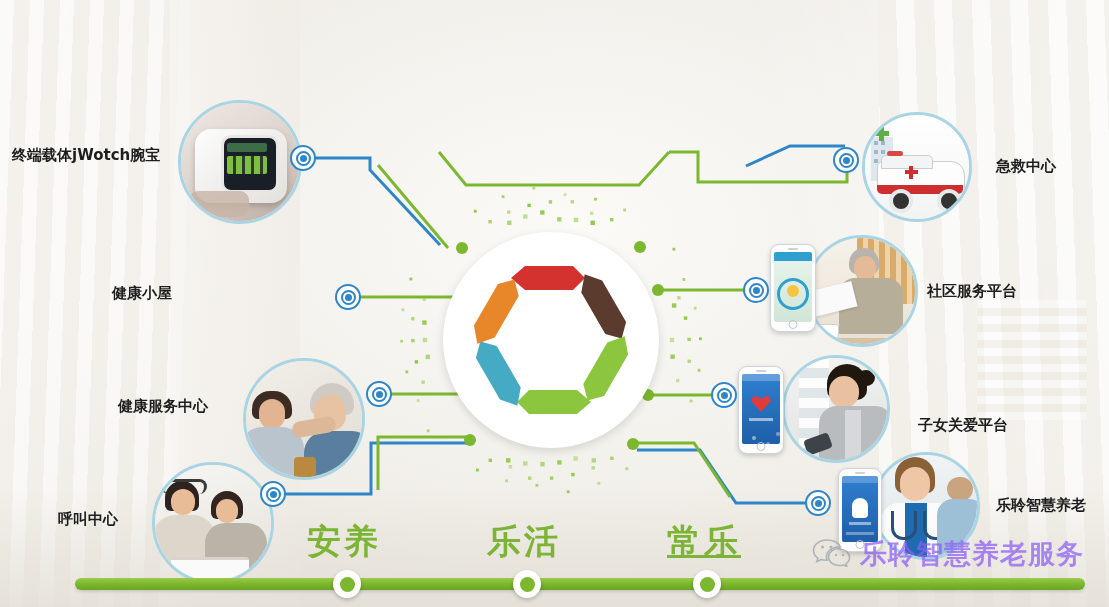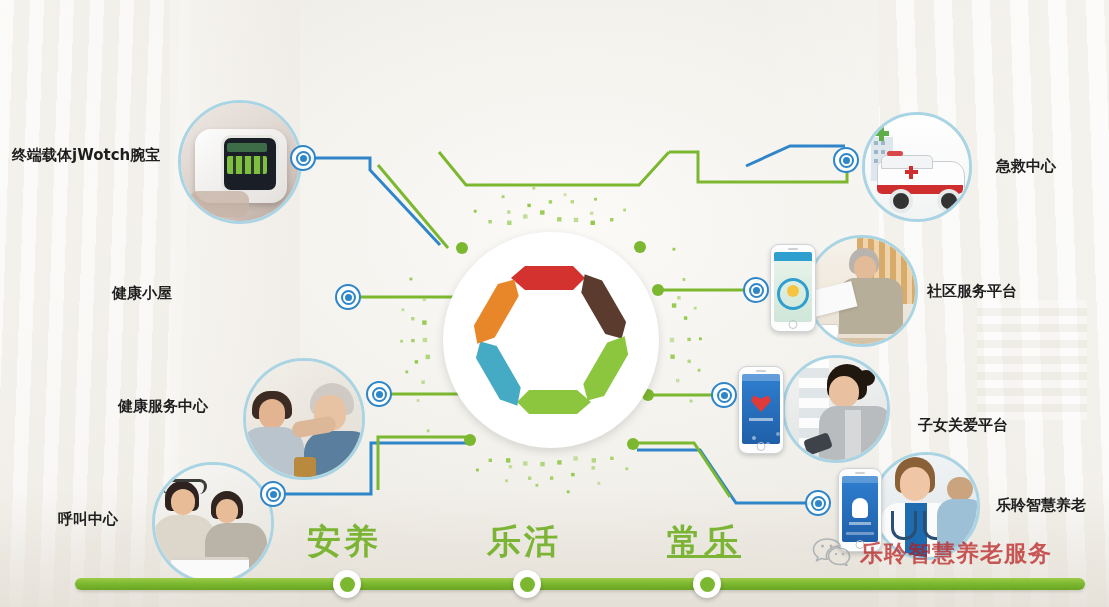--- a/index.html
+++ b/index.html
@@ -78,21 +78,21 @@
   .bbar{position:absolute;left:75px;top:578px;width:1010px;height:12px;border-radius:6px;
     background:linear-gradient(180deg,#9ccb4a 0%,#7cb82f 48%,#6aa524 100%);
     box-shadow:0 2px 3px rgba(0,0,0,.12);}
   .bdot{position:absolute;width:28px;height:28px;border-radius:50%;background:#fff;
     box-shadow:0 2px 4px rgba(0,0,0,.22);display:flex;align-items:center;justify-content:center;}
   .bdot::after{content:"";width:15px;height:15px;border-radius:50%;background:#7cb82f;}
   .bword{position:absolute;font-size:34px;font-weight:700;color:#7cb435;letter-spacing:3px;
     font-family:"DejaVu Sans","Liberation Sans",sans-serif;}
 
   .wm{position:absolute;left:812px;top:536px;display:flex;align-items:center;gap:8px;opacity:.72;}
-  .wm .tx{font-size:23px;color:#b91c1c;font-weight:700;letter-spacing:1px;white-space:nowrap;
+  .wm .tx{font-size:27px;color:#8b5cf6;font-weight:700;letter-spacing:1px;white-space:nowrap;
     font-family:"DejaVu Sans","Liberation Sans",sans-serif;}
 
   
   .phone{position:absolute;border-radius:9px;background:#fdfdfd;border:1px solid #cfd4d8;
     box-shadow:0 2px 5px rgba(0,0,0,.18);box-sizing:border-box;padding:7px 3px;}
   .phone .scr{position:absolute;left:3px;right:3px;top:7px;bottom:9px;border-radius:2px;overflow:hidden;}
   .phone .hb{position:absolute;left:50%;transform:translateX(-50%);bottom:2px;width:7px;height:7px;
     border-radius:50%;border:1px solid #c3c8cc;}
   .phone .spk{position:absolute;left:50%;transform:translateX(-50%);top:3px;width:10px;height:2px;
     border-radius:1px;background:#cdd2d6;}

